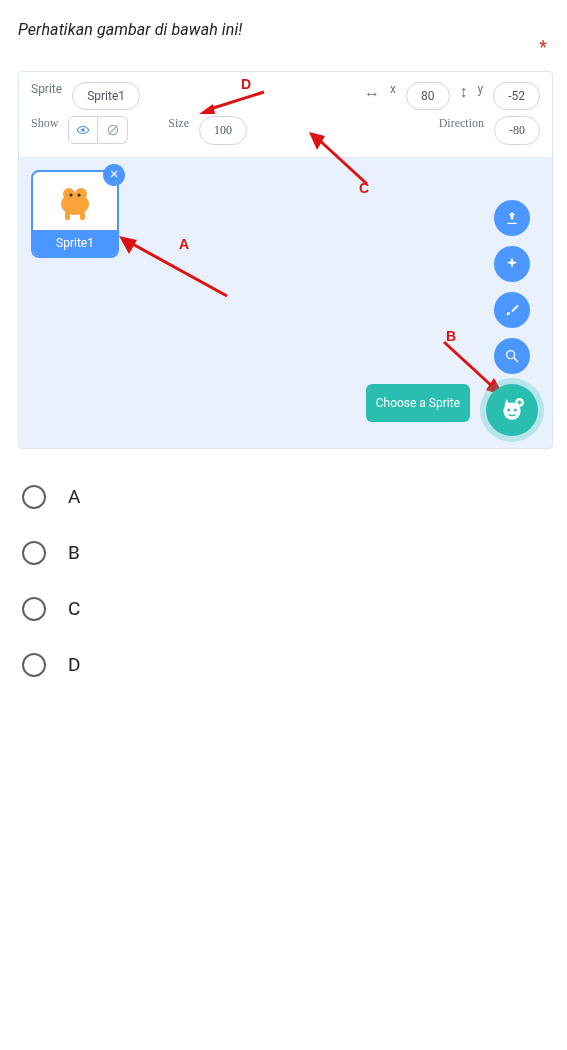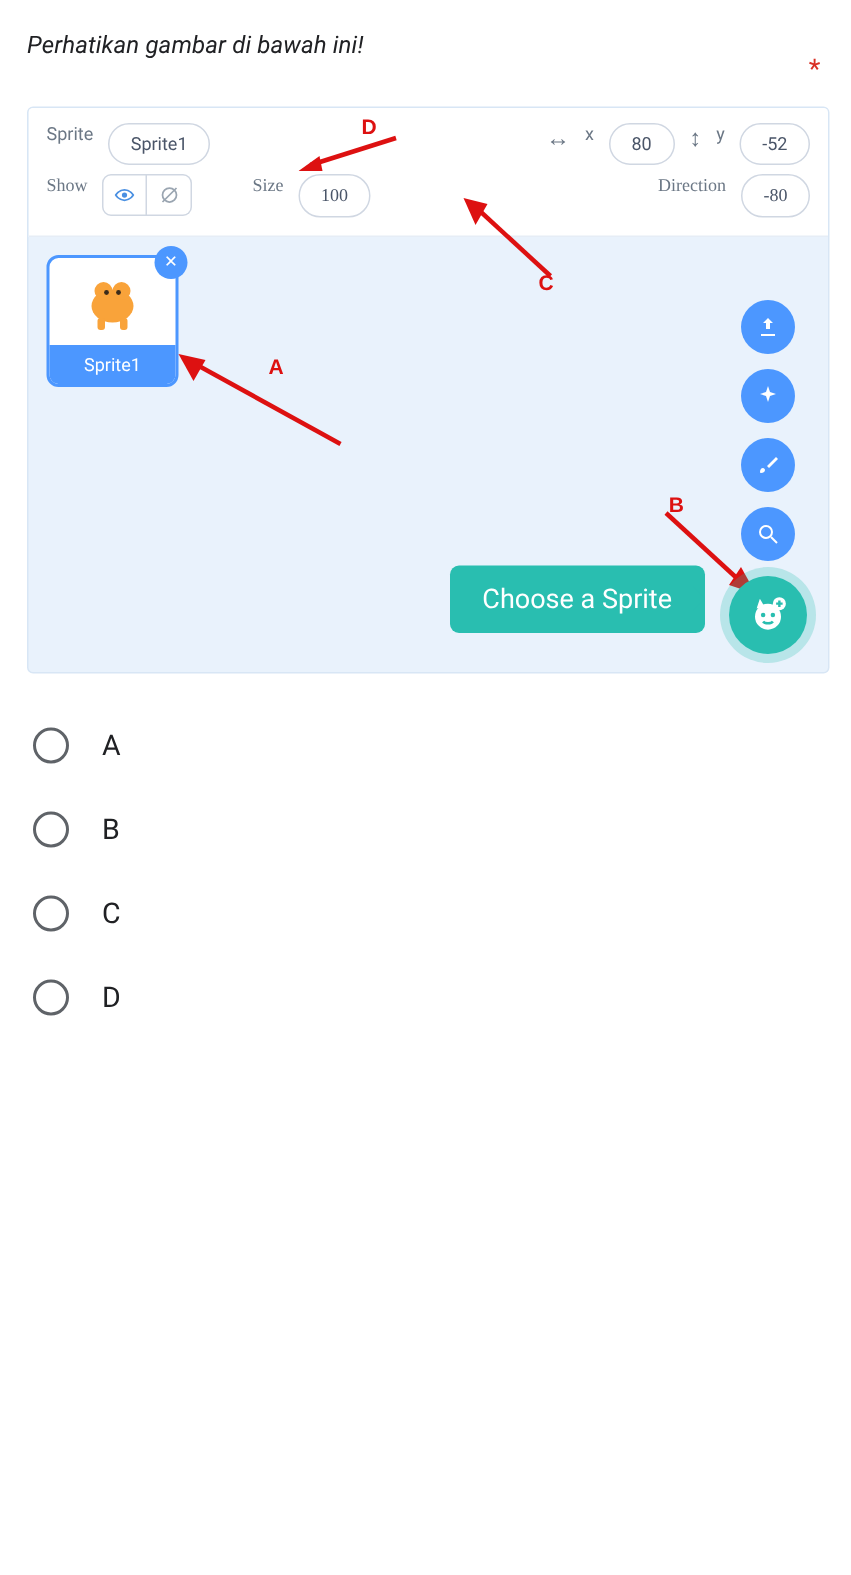--- a/index.html
+++ b/index.html
@@ -98,22 +98,22 @@
   .fab-main {
     width: 52px; height: 52px; border-radius: 50%;
     background: #29beb0;
     display: flex; align-items: center; justify-content: center;
     box-shadow: 0 0 0 6px rgba(41,190,176,0.25);
     color: #fff;
   }
   .tooltip {
     position: absolute; bottom: 26px; right: 82px;
     background: #29beb0; color: #fff;
-    padding: 12px 22px; border-radius: 6px;
-    font-size: 18px;
+    padding: 12px 10px; border-radius: 6px;
+    font-size: 12px;
   }
   .tooltip::after {
     content: ""; position: absolute; top: 50%; right: -8px;
     transform: translateY(-50%);
     border: 8px solid transparent; border-left-color: #29beb0;
   }
   .marker {
     position: absolute; color: #d11; font-size: 14px; font-weight: 600;
     font-family: Arial, sans-serif;
   }

